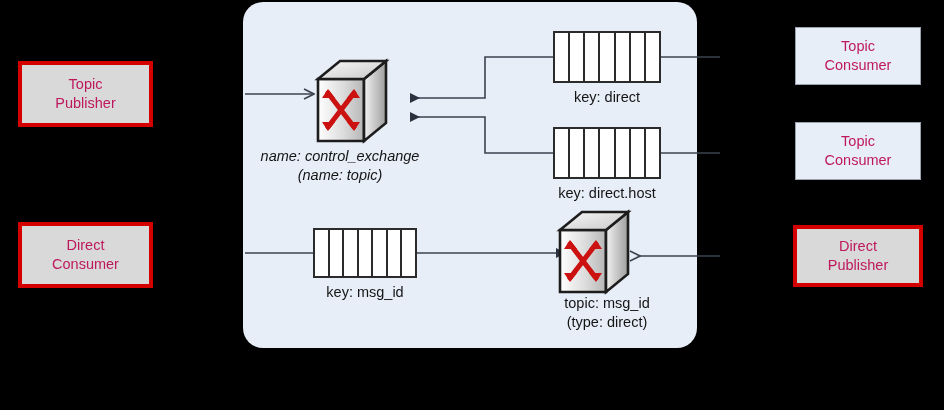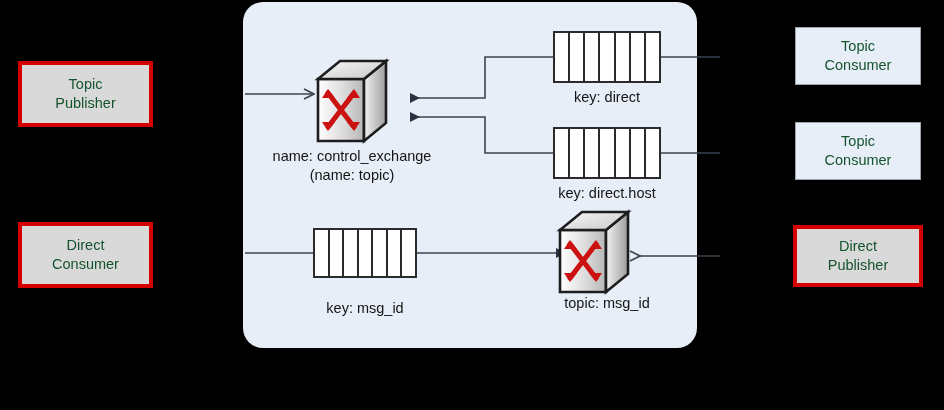--- a/index.html
+++ b/index.html
@@ -10,21 +10,21 @@
   
   #broker-panel{
     position:absolute;left:243px;top:2px;width:454px;height:346px;
     background:#e8eef8;border-radius:20px;
   }
 
   
   .endpoint{
     position:absolute;box-sizing:border-box;
     display:flex;flex-direction:column;align-items:center;justify-content:center;
-    font-size:14.5px;color:#14532d;line-height:1.32;text-align:center;
+    font-size:14.5px;color:#be185d;line-height:1.32;text-align:center;
   }
   .endpoint.red{border:4px solid #d40000;background:#d9d9d9;}
   .endpoint.plain{border:1px solid #9aa3ae;background:#e8eef8;}
   .endpoint span{display:block;pointer-events:none;}
 
   #ep-topic-publisher {left:18px; top:61px;  width:135px;height:66px;}
   #ep-direct-consumer {left:18px; top:222px; width:135px;height:66px;}
   #ep-topic-consumer-1{left:795px;top:27px;  width:126px;height:58px;}
   #ep-topic-consumer-2{left:795px;top:122px; width:126px;height:58px;}
   #ep-direct-publisher{left:793px;top:225px; width:130px;height:62px;}
@@ -39,22 +39,22 @@
   .queue i:last-child{border-right:none;}
   #queue-topic      {left:553px;top:31px; width:108px;height:52px;}
   #queue-topic-host {left:553px;top:127px;width:108px;height:52px;}
   #queue-msg-id     {left:313px;top:228px;width:104px;height:50px;}
 
   
   .label{position:absolute;font-size:14.5px;color:#141414;
          text-align:center;line-height:1.28;white-space:nowrap;}
   #label-queue-topic      {left:553px;top:88px; width:108px;}
   #label-queue-topic-host {left:523px;top:184px;width:168px;}
-  #label-queue-msg-id     {left:303px;top:283px;width:124px;margin-top:16px;}
-  #label-exchange-control {left:248px;top:147px;width:208px;}
+  #label-queue-msg-id     {left:303px;top:283px;width:124px;}
+  #label-exchange-control {left:236px;top:147px;width:208px;font-style:italic;}
   #label-exchange-msgid   {left:512px;top:294px;width:190px;}
 
   
   .exchange{position:absolute;}
   #exchange-control{left:314px;top:57px; width:78px;height:88px;}
   #exchange-msgid  {left:556px;top:208px;width:78px;height:88px;}
 </style>
 </head>
 <body>
 
@@ -217,15 +217,16 @@
       <g fill="#cc1111">
         <polygon points="14,32 21,41 8,41"></polygon>
         <polygon points="40,32 46,41 33,41"></polygon>
         <polygon points="14,74 21,65 8,65"></polygon>
         <polygon points="40,74 46,65 33,65"></polygon>
       </g>
     </svg>
   </div>
   <div class="label" id="label-exchange-msgid">
     <div>topic: msg_id</div>
+    <div>(type: direct)</div>
   </div>
 
 </div>
 
 </body></html>

